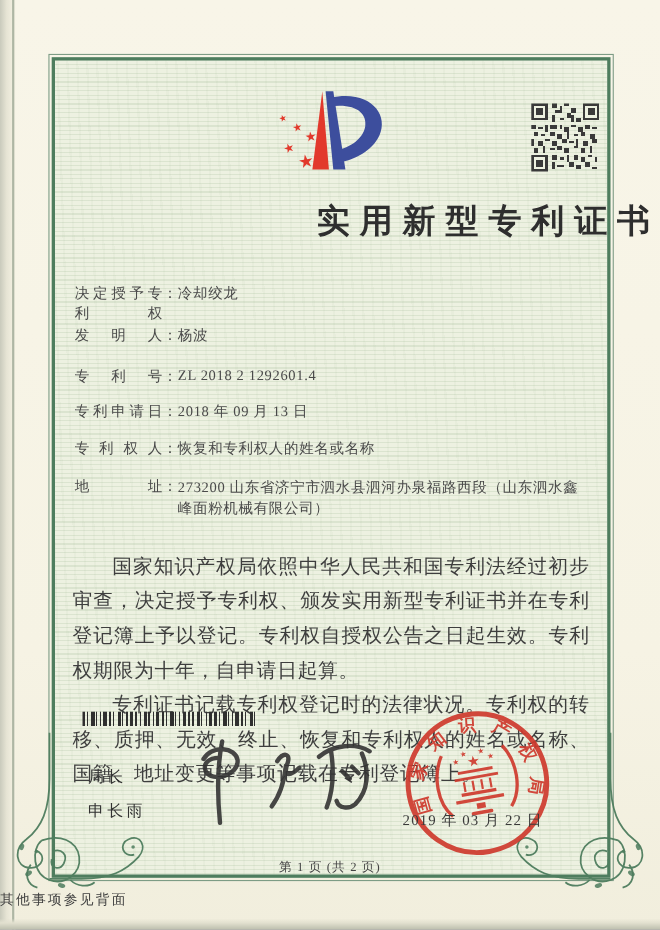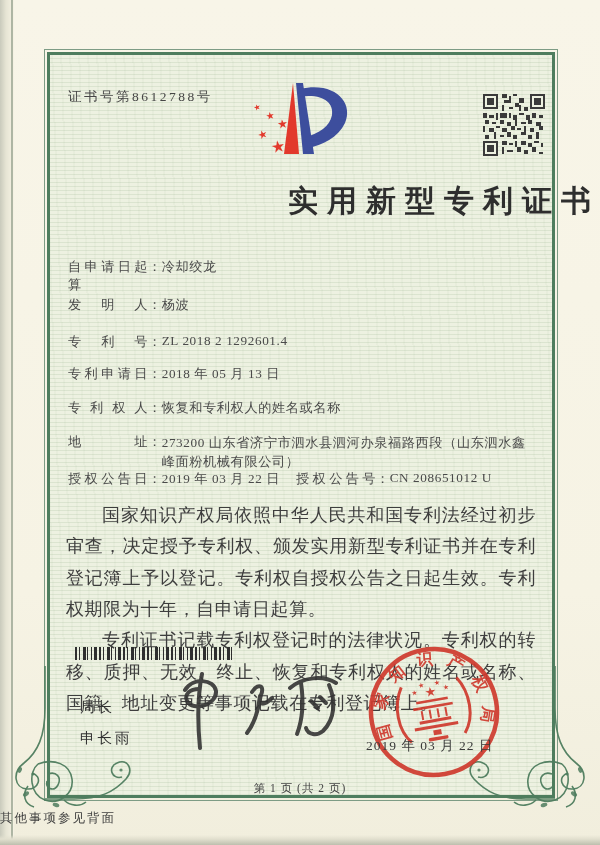--- a/index.html
+++ b/index.html
@@ -104,21 +104,20 @@
     </g>
     <g fill="#4e7d5e" opacity="0.85">
       <ellipse cx="22" cy="128" rx="3.4" ry="2" transform="rotate(-35 22 128)"></ellipse>
       <ellipse cx="52" cy="139" rx="3.4" ry="2" transform="rotate(15 52 139)"></ellipse>
       <ellipse cx="16" cy="104" rx="3" ry="1.8" transform="rotate(-70 16 104)"></ellipse>
       <circle cx="29" cy="108" r="1.6"></circle>
       <circle cx="117" cy="104" r="1.6"></circle>
     </g>
   </svg>
 
-  <div class="cert-no">证书号第8612788号</div>
 
   <svg class="logo" viewBox="0 0 128 110">
     <polygon points="55,15 61,86 46,86" fill="#e2392c"></polygon>
     <polygon points="58,15 65,15 76,86 65,86" fill="#3d4e9d"></polygon>
     <path d="M62,21 C97,13 116,35 107,55 C100,70 84,77 70,80 L67,69 C81,66 92,58 94,47 C96,34 84,25 60,29 Z" fill="#3d4e9d"></path>
     <g fill="#e2392c" font-family="'DejaVu Sans',sans-serif" text-anchor="middle">
       <text x="20" y="42" font-size="8" transform="rotate(-18 20 42)">★</text>
       <text x="33" y="51" font-size="10" transform="rotate(-12 33 51)">★</text>
       <text x="45" y="60" font-size="12" transform="rotate(-8 45 60)">★</text>
       <text x="26" y="70" font-size="11" transform="rotate(-20 26 70)">★</text>
@@ -131,40 +130,36 @@
       <path d="M0,0h7v7h-7z M22,0h7v7h-7z M0,22h7v7h-7z"></path>
       <path d="M1,1h5v5h-5z M23,1h5v5h-5z M1,23h5v5h-5z" fill="#edf1e1"></path>
       <path d="M2,2h3v3h-3z M24,2h3v3h-3z M2,24h3v3h-3z"></path>
       <path d="M9,0h2v2h-2z M12,1h1v2h-1z M14,0h2v1h-2z M17,2h2v2h-2z M10,3h3v1h-3z M15,4h2v2h-2z M9,5h1v3h-1z M12,6h2v1h-2z M17,5h1v3h-1z M19,6h2v2h-2z M0,9h2v2h-2z M3,10h2v1h-2z M6,9h1v3h-1z M8,9h3v2h-3z M12,9h1v2h-1z M14,10h2v2h-2z M17,9h2v1h-2z M20,10h2v2h-2z M23,9h2v2h-2z M26,10h2v1h-2z M1,12h2v2h-2z M4,13h2v1h-2z M8,12h2v2h-2z M11,13h2v2h-2z M15,12h1v3h-1z M18,13h2v1h-2z M21,12h2v2h-2z M25,13h2v2h-2z M0,15h1v3h-1z M3,16h2v2h-2z M6,15h2v1h-2z M9,16h2v2h-2z M13,15h2v2h-2z M16,16h2v1h-2z M19,15h1v3h-1z M22,16h2v2h-2z M26,15h2v2h-2z M1,19h2v2h-2z M5,18h1v3h-1z M8,19h2v1h-2z M11,18h2v2h-2z M14,19h2v2h-2z M18,18h2v1h-2z M21,19h2v2h-2z M25,18h1v3h-1z M9,22h2v2h-2z M12,23h2v1h-2z M15,22h1v3h-1z M18,22h2v2h-2z M21,23h2v2h-2z M24,22h2v1h-2z M27,23h1v2h-1z M9,25h1v3h-1z M11,26h3v1h-3z M16,25h2v2h-2z M19,26h2v2h-2z M23,25h2v2h-2z M26,27h2v1h-2z"></path>
     </g>
   </svg>
 
   <div class="title">实用新型专利证书</div>
 
   <div class="frow" style="top:258px">
-    <span class="flabel">自申请日起算</span><span class="fcolon">：</span><span class="fvalue">冷却绞龙</span>
+    <span class="flabel">决定授予专利权</span><span class="fcolon">：</span><span class="fvalue">冷却绞龙</span>
   </div>
   <div class="frow" style="top:296px">
     <span class="flabel">发明人</span><span class="fcolon">：</span><span class="fvalue">杨波</span>
   </div>
   <div class="frow" style="top:333px">
     <span class="flabel">专利号</span><span class="fcolon">：</span><span class="fvalue">ZL 2018 2 1292601.4</span>
   </div>
   <div class="frow" style="top:365px">
-    <span class="flabel">专利申请日</span><span class="fcolon">：</span><span class="fvalue">2018 年 05 月 13 日</span>
+    <span class="flabel">专利申请日</span><span class="fcolon">：</span><span class="fvalue">2018 年 09 月 13 日</span>
   </div>
   <div class="frow" style="top:399px">
     <span class="flabel">专利权人</span><span class="fcolon">：</span><span class="fvalue">恢复和专利权人的姓名或名称</span>
   </div>
   <div class="frow" style="top:433px">
     <span class="flabel">地址</span><span class="fcolon">：</span><span class="fvalue addr-value">273200 山东省济宁市泗水县泗河办泉福路西段（山东泗水鑫峰面粉机械有限公司）</span>
-  </div>
-  <div class="frow" style="top:470px">
-    <span><span class="flabel">授权公告日</span><span class="fcolon">：</span><span class="fvalue">2019 年 03 月 22 日</span></span>
-    <span class="grant-right"><span class="flabel">授权公告号</span><span class="fcolon">：</span><span class="fvalue">CN 208651012 U</span></span>
   </div>
 
   <div class="paras">
     <p>国家知识产权局依照中华人民共和国专利法经过初步审查，决定授予专利权、颁发实用新型专利证书并在专利登记簿上予以登记。专利权自授权公告之日起生效。专利权期限为十年，自申请日起算。</p>
     <p>专利证书记载专利权登记时的法律状况。专利权的转移、质押、无效、终止、恢复和专利权人的姓名或名称、国籍、地址变更等事项记载在专利登记簿上。</p>
   </div>
 
   <div class="barcode"></div>
 
   <div class="director">

